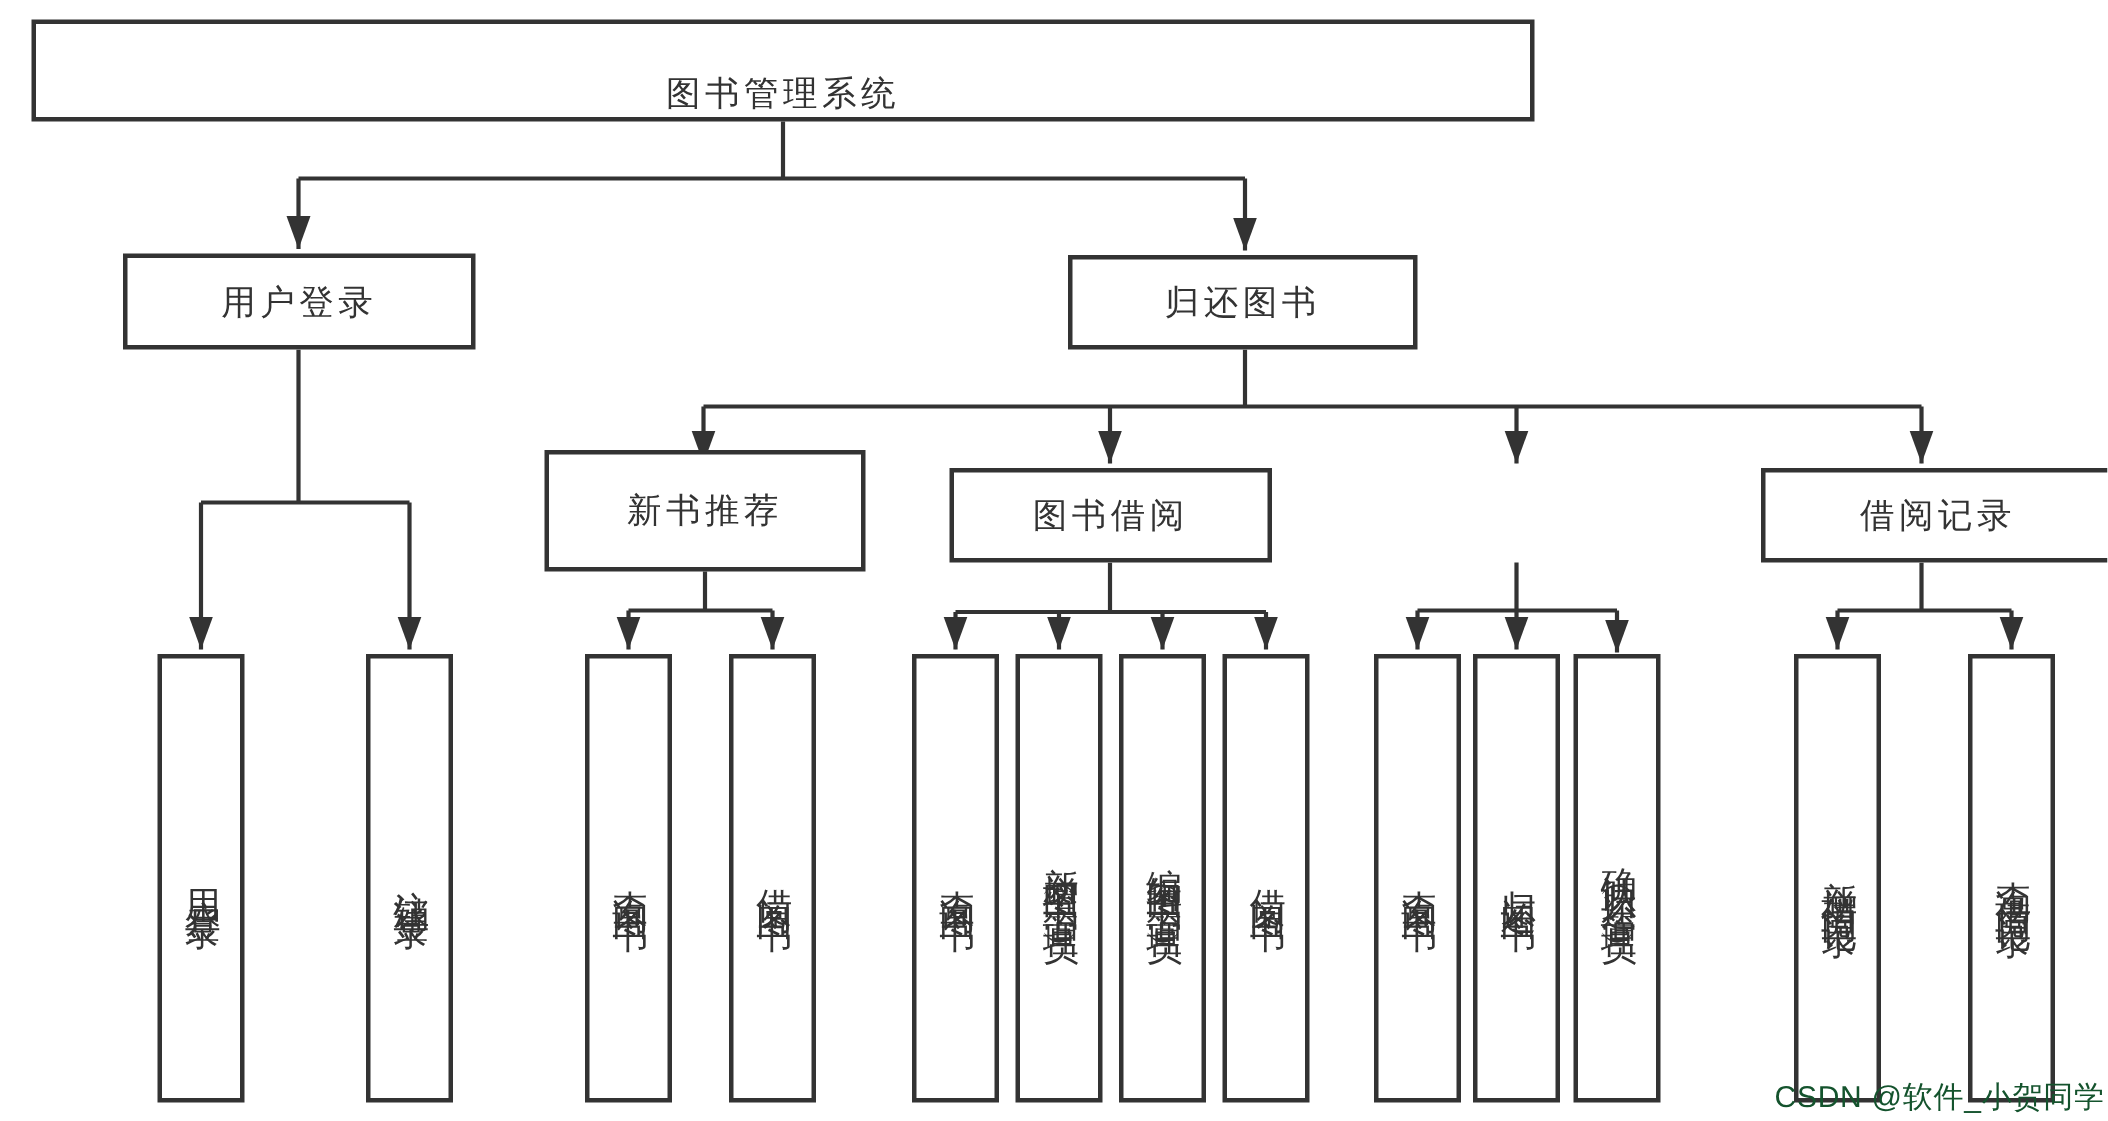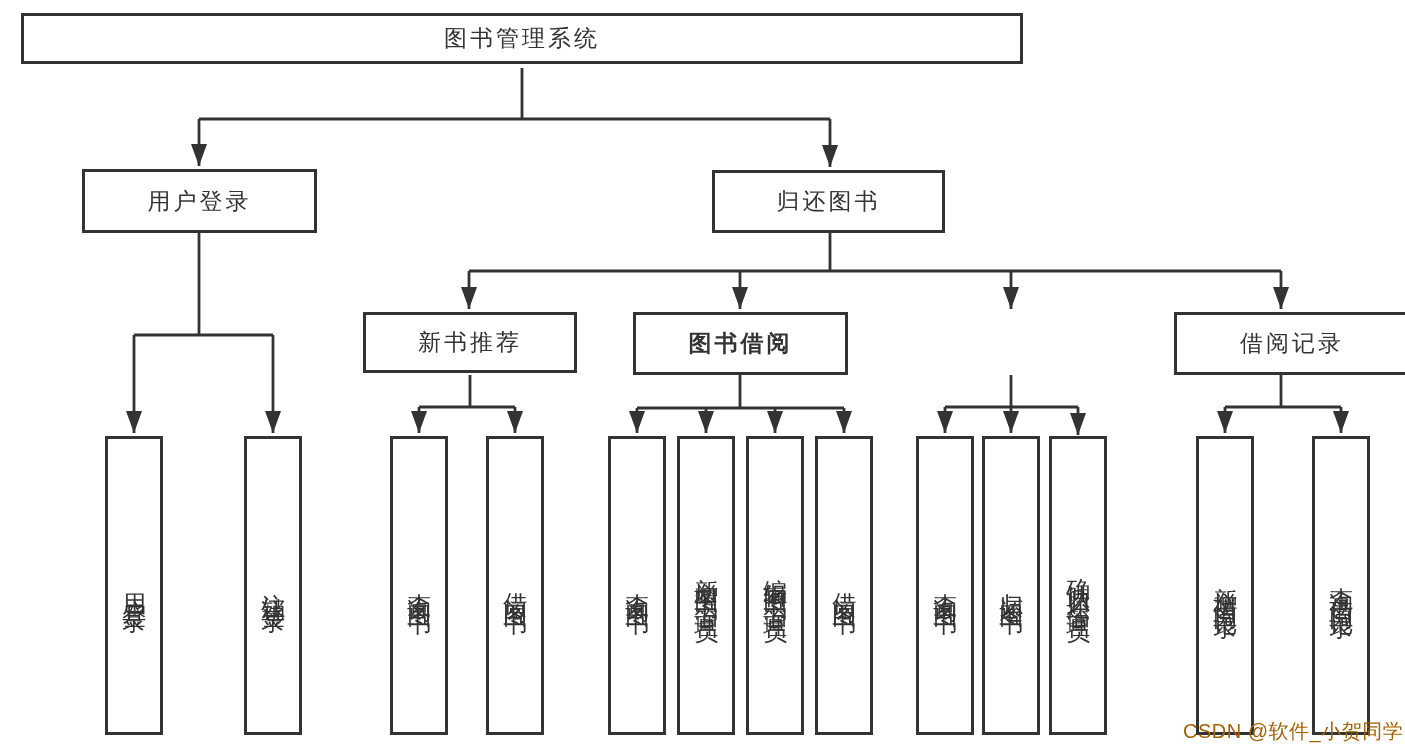--- a/index.html
+++ b/index.html
@@ -17,21 +17,21 @@
     z-index:2;
   }
   .hlabel { font-size:23px; letter-spacing:3px; white-space:nowrap; }
   .vbox { width:58px; height:299px; top:436px; }
   .vtext {
     writing-mode:vertical-lr; text-orientation:mixed;
     font-size:24px; letter-spacing:6px; line-height:1.1; white-space:nowrap;
   }
   .watermark {
     position:absolute; left:1183px; top:718px; z-index:3;
-    font-size:20px; color:#a16207; letter-spacing:0.5px; white-space:nowrap;
+    font-size:20px; color:#14532d; letter-spacing:0.5px; white-space:nowrap;
   }
 </style>
 </head>
 <body>
 
 <div class="canvas">
 
   <svg class="connectors" viewBox="0 0 1405 747" xmlns="http://www.w3.org/2000/svg">
     <defs>
       <marker id="arw" markerUnits="userSpaceOnUse" markerWidth="24" markerHeight="18" viewBox="0 0 24 18" refX="22" refY="9" orient="auto">
@@ -75,35 +75,35 @@
       <polyline points="1011,407 1011,433" marker-end="url(#arw)"></polyline>
       <polyline points="1078,407 1078,435" marker-end="url(#arw)"></polyline>
 
       <polyline points="1281,375 1281,407"></polyline>
       <polyline points="1225,407 1341,407"></polyline>
       <polyline points="1225,407 1225,433" marker-end="url(#arw)"></polyline>
       <polyline points="1341,407 1341,433" marker-end="url(#arw)"></polyline>
     </g>
   </svg>
 
-  <div class="box" style="left:21px; top:13px; width:1002px; height:51px;">
+  <div class="box" style="left:21px; top:13px; width:1002px; height:68px;align-items:flex-end;">
     <span class="hlabel">图书管理系统</span>
   </div>
 
   <div class="box" style="left:82px; top:169px; width:235px; height:64px;">
     <span class="hlabel">用户登录</span>
   </div>
   <div class="box" style="left:712px; top:170px; width:233px; height:63px;">
     <span class="hlabel">归还图书</span>
   </div>
 
-  <div class="box" style="left:363px; top:312px; width:214px; height:61px;">
+  <div class="box" style="left:363px; top:300px; width:214px; height:81px;">
     <span class="hlabel">新书推荐</span>
   </div>
-  <div class="box" style="left:633px; top:312px; width:215px; height:63px;font-weight:bold;">
+  <div class="box" style="left:633px; top:312px; width:215px; height:63px;">
     <span class="hlabel">图书借阅</span>
   </div>
   <div class="box" style="left:1174px; top:312px; width:236px; height:63px;">
     <span class="hlabel">借阅记录</span>
   </div>
 
   <div class="box vbox" style="left:105px;">
     <span class="vtext">用户登录</span>
   </div>
   <div class="box vbox" style="left:244px;">

